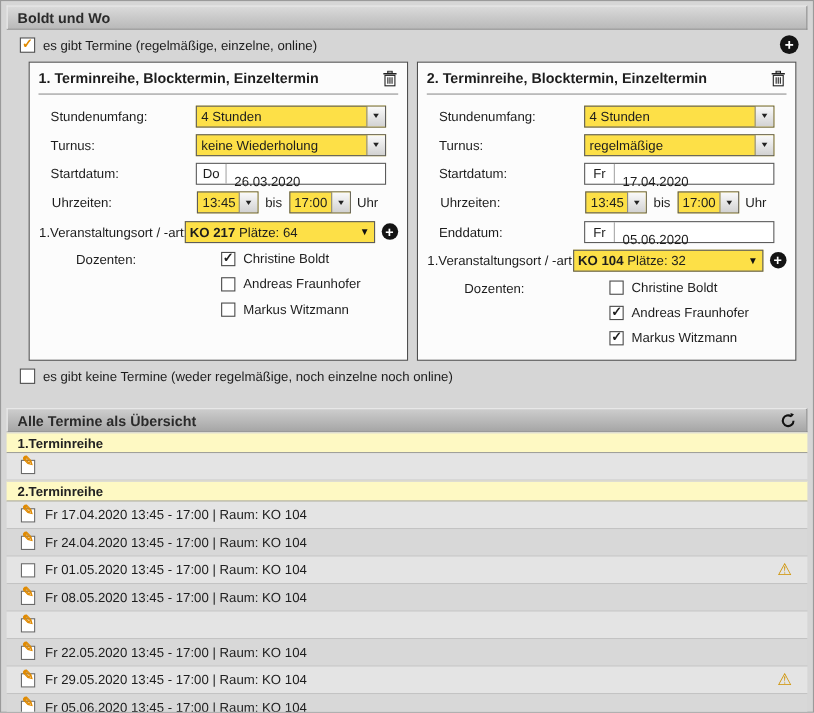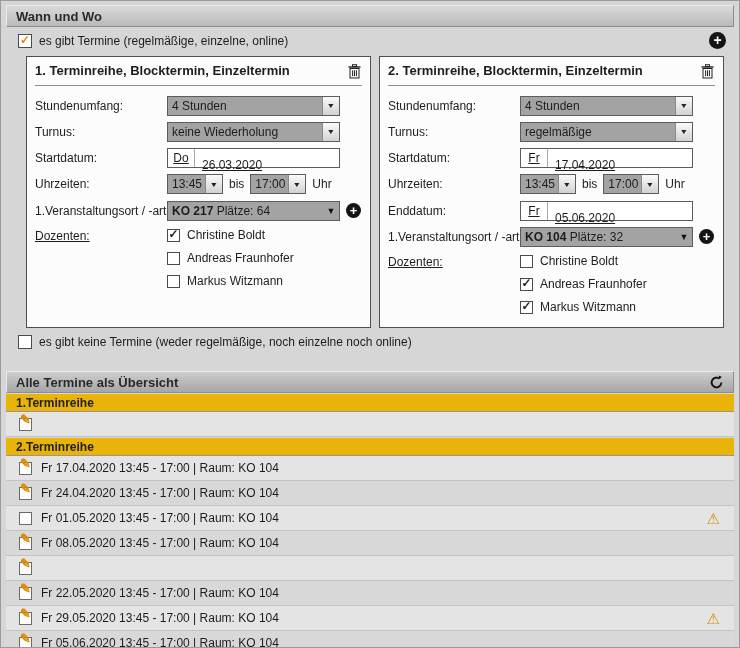--- a/index.html
+++ b/index.html
@@ -61,69 +61,69 @@
   .panel {
     flex:1;
     background:#fcfcfc;
     border:1px solid #4f4f4f;
     padding:6px 8px 8px;
   }
   .panel-title-row { display:flex; align-items:flex-start; }
   .panel-title { font-weight:bold; font-size:13px; flex:1; white-space:nowrap; }
   .trash-btn { cursor:pointer; display:inline-flex; padding:1px; }
   .panel hr { border:none; border-top:1px solid #8f8f8f; margin:5px 0 9px; }
-  .frow { display:flex; align-items:center; margin-bottom:5px; min-height:21px; }
+  .frow { display:flex; align-items:center; margin-bottom:5px; min-height:21px;justify-content:center; }
   .frow.doz { align-items:flex-start; }
   .flabel { width:132px; flex-shrink:0; white-space:nowrap; }
-  .frow.doz .flabel { padding-top:3px;text-decoration:underline; }
+  .frow.doz .flabel { padding-top:3px; }
   .midlbl { margin:4px 6px; white-space:nowrap; }
 
   
   .select {
     display:inline-flex; align-items:stretch;
-    border:1px solid #5c5c5c; background:#a3a3a3;
+    border:1px solid #5c5c5c; background:#fde047;
     height:20px; cursor:pointer;
   }
   .w-main { width:173px; }
   .w-time { width:56px; }
   .sel-text { padding:2px 4px 0; white-space:nowrap; overflow:hidden; flex:1; }
   .sel-btn {
     width:17px; flex-shrink:0;
     background:linear-gradient(#fafafa,#d2d2d2);
     border-left:1px solid #8a8a8a;
     display:flex; align-items:center; justify-content:center;
   }
   .arr { font-size:8px; color:#222; transform:scale(1.1,0.85); }
   .ort-arr { width:16px; display:flex; align-items:center; justify-content:center; }
   .arr2 { font-size:9px; color:#111; }
 
   
   .datefield {
     display:inline-flex; align-items:stretch;
     border:1px solid #5c5c5c; background:#fff;
-    height:20px; width:173px; cursor:text;text-decoration:underline;
+    height:20px; width:173px; cursor:text;
   }
   .daypart {
     width:27px; flex-shrink:0;
     border-right:1px solid #a8a8a8;
     display:flex; align-items:center; justify-content:center;
   }
   .datepart { display:flex; align-items:center; padding:16px 7px; }
 
   
   .doz-list { display:flex; flex-direction:column; gap:9px; padding-top:2px; }
   .doz-item { display:flex; align-items:center; gap:7px; cursor:pointer; }
   .doz-item .cb { width:13px; height:13px; }
 
   
   .overview-bar { margin-top:16px; background:linear-gradient(#cdcdcd,#a6a6a6); }
   .refresh-btn { display:inline-flex; cursor:pointer; }
   .subheader {
     height:19px;
-    background:#eab308;
+    background:#fef9c3;
     border-top:1px solid #d6d6d6;
     border-bottom:1px solid #969696;
     display:flex; align-items:center;
     padding:0 10px;
     font-weight:bold; font-size:12px; color:#222;
   }
   .trow {
     height:25px;
     display:flex; align-items:center;
     padding:0 14px 0 13px;
@@ -143,21 +143,21 @@
   }
   .warn { color:#cf9200; font-size:15px; line-height:1; }
   b { font-weight:bold; }
 </style>
 </head>
 <body>
 
 <div class="window">
 
   <div class="titlebar">
-    <span>Wann und Wo</span>
+    <span>Boldt und Wo</span>
   </div>
 
   <div class="option-row">
     <span class="cb orange checked">
         <span class="mark">✓</span>
       </span>
     <span>es gibt Termine (regelmäßige, einzelne, online)</span>
     <span class="spacer"></span>
     <span class="plusbtn">+</span>
   </div>

